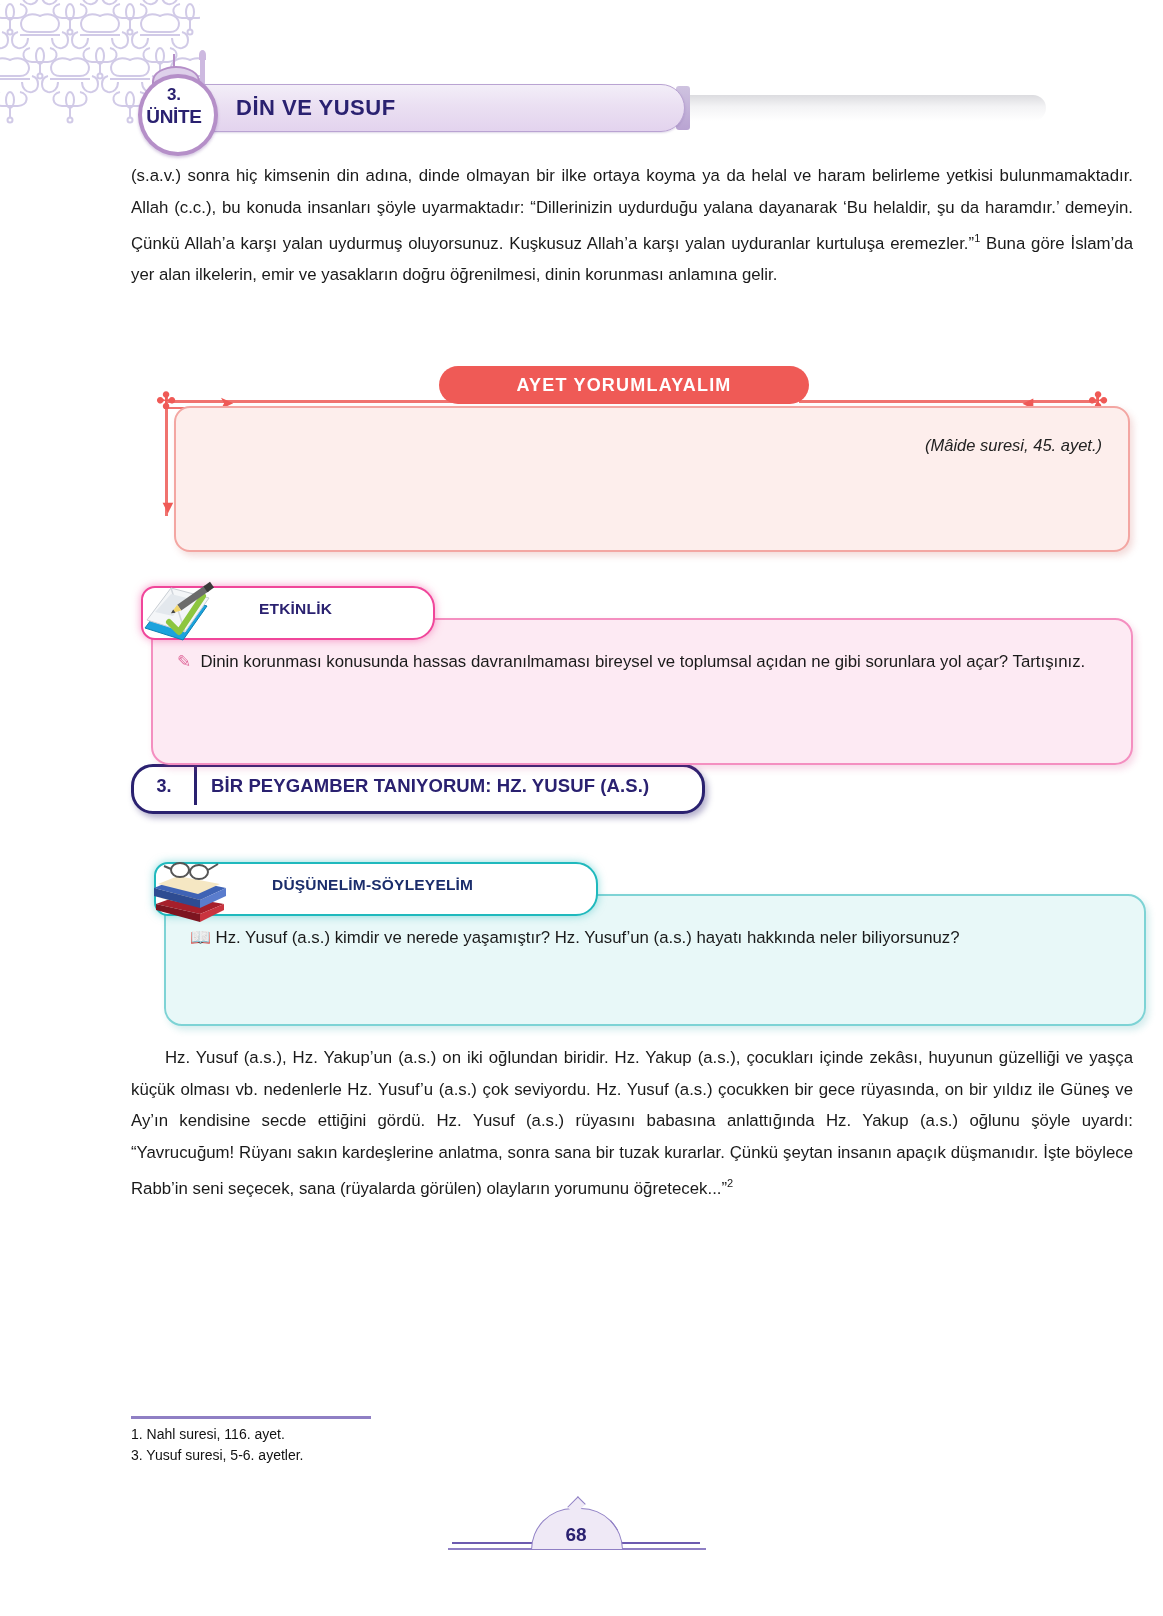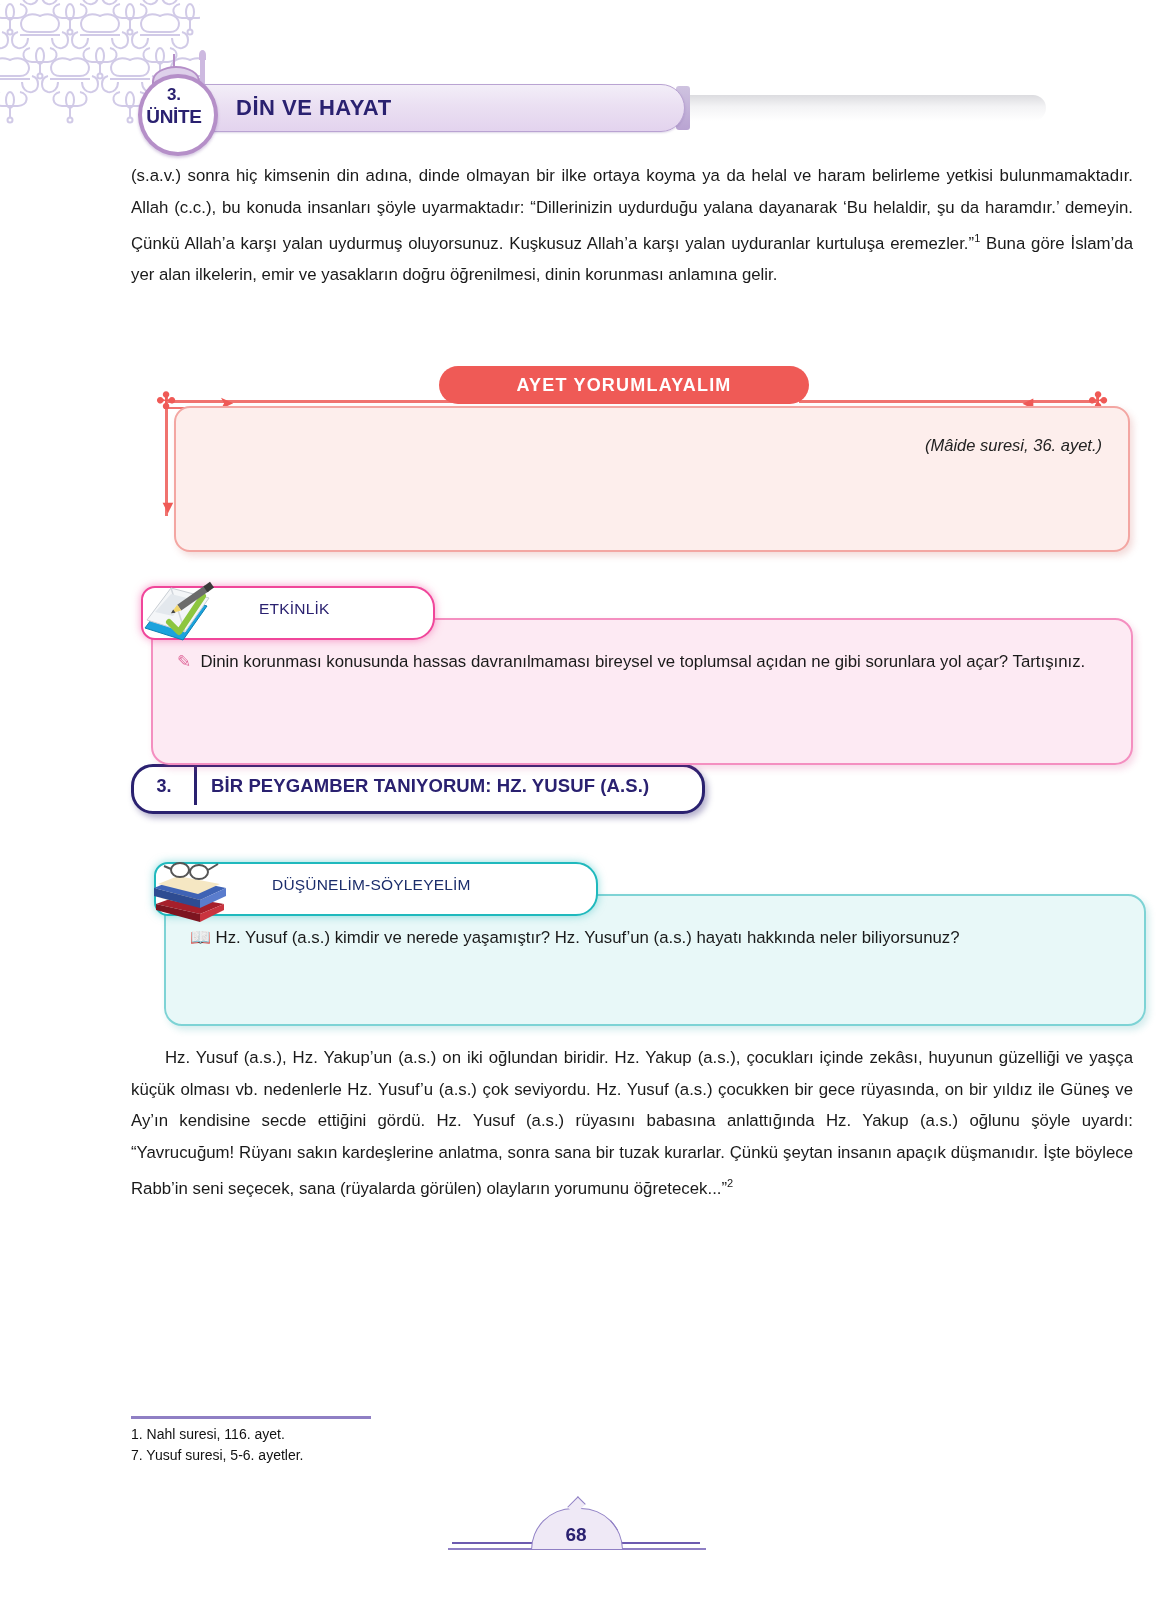--- a/index.html
+++ b/index.html
@@ -73,21 +73,21 @@
   .ayet-text{font-size:17.6px;font-weight:bold;line-height:33px;text-align:center;color:#111;}
   .ayet-src{margin-top:10px;text-align:right;font-style:italic;font-size:16.5px;color:#222;}
 
   
   .actbox{position:absolute;}
   .act-icon{position:absolute;left:0;top:0;width:92px;height:92px;z-index:4;}
   .act-tab{position:absolute;left:10px;top:20px;height:50px;background:#fff;
     border-radius:14px 22px 22px 14px;z-index:2;}
   .act-panel{position:absolute;left:20px;top:52px;right:0;border-radius:18px;z-index:1;
     padding:26px 24px 22px 24px;}
-  .act-label{position:absolute;top:34px;font-size:15.5px;font-weight:normal;
+  .act-label{position:absolute;top:34px;font-size:15.5px;font-weight:bold;
     letter-spacing:.2px;z-index:5;}
   .act-text{font-size:16.8px;line-height:31px;text-align:justify;}
 
   
   .pink .act-tab{border:2.5px solid #f0469a;box-shadow:0 0 9px rgba(240,70,154,.55);}
   .pink .act-panel{background:#fdeaf3;border:2px solid #f48fc0;
                    box-shadow:3px 4px 7px rgba(215,70,140,.2);}
   .pink .act-label{color:#2a2170;}
   
   .teal .act-tab{border:2.5px solid #1fb9bd;box-shadow:0 0 9px rgba(31,185,189,.5);}
@@ -154,21 +154,21 @@
           <use href="#motif" x="50" y="64"></use>
         <use href="#motif" x="110" y="64"></use>
           <use href="#motif" x="170" y="64"></use>
       </g>
     </svg>
   </div>
 
   <div class="unit-ribbon-tail"></div>
   <div class="unit-ribbon-tail2"></div>
   <div class="unit-ribbon"></div>
-  <div class="unit-title">DİN VE HAYAT</div>
+  <div class="unit-title">DİN VE YUSUF</div>
 
   <div class="unit-badge">
     <div class="minaret-top"></div>
     <div class="minaret"></div>
     <div class="spire"></div>
     <div class="dome"></div>
     <div class="oval"></div>
     <div class="unit-num">3.</div>
     <div class="unit-word">ÜNİTE</div>
   </div>
@@ -188,21 +188,21 @@
       <div class="ayet-side r"></div>
     <div class="corner" style="left:14px;top:8px;">✤</div>
     <div class="corner" style="left:946px;top:8px;">✤</div>
     <div class="arrow" style="left:80px;top:14px;">➤</div>
     <div class="arrow" style="left:880px;top:14px;">◄</div>
     <div class="arrow" style="left:20px;top:118px;">▼</div>
     <div class="arrow" style="left:951px;top:118px;">▼</div>
   </div>
   <div class="ayet-label">AYET YORUMLAYALIM</div>
   <div class="ayet-body">
-    <div class="ayet-src">(Mâide suresi, 36. ayet.)</div>
+    <div class="ayet-src">(Mâide suresi, 45. ayet.)</div>
   </div>
 </div>
 
 <div class="actbox pink" style="left:131px;top:566px;width:870px;height:165px;">
 
   <div class="act-tab" style="width:290px;"></div>
 
   <div class="act-icon">
     <svg width="92" height="92" viewBox="0 0 92 92">
       <path d="M16 78 L16 40 C16 28 26 20 40 20 L46 14 L52 20 C66 20 76 28 76 40 L76 78 Z" fill="#ffffff" opacity="0"></path>
@@ -266,21 +266,21 @@
   </div>
 </div>
 
 <div class="col" style="top:1042px;">
   <p class="body indent"><span>Hz. Yusuf (a.s.), Hz. Yakup’un (a.s.) on iki oğlundan biridir. Hz. Yakup (a.s.), çocukları içinde zekâsı, huyunun güzelliği ve yaşça küçük olması vb. nedenlerle Hz. Yusuf’u (a.s.) çok seviyordu. Hz. Yusuf (a.s.) çocukken bir gece rüyasında, on bir yıldız ile Güneş ve Ay’ın kendisine secde ettiğini gördü. Hz. Yusuf (a.s.) rüyasını babasına anlattığında Hz. Yakup (a.s.) oğlunu şöyle uyardı: </span><b>“Yavrucuğum! Rüyanı sakın kardeşlerine anlatma, sonra sana bir tuzak kurarlar. Çünkü şeytan insanın apaçık düşmanıdır. İşte böylece Rabb’in seni seçecek, sana (rüyalarda görülen) olayların yorumunu öğretecek...”</b><sup>2</sup></p>
 </div>
 
 <div class="fn-rule"></div>
 <div class="footnotes">
   <div>1. Nahl suresi, 116. ayet.</div>
-  <div>7. Yusuf suresi, 5-6. ayetler.</div>
+  <div>3. Yusuf suresi, 5-6. ayetler.</div>
 </div>
 
 <div class="footer">
   <div class="f-line-a"></div>
   <div class="f-line-b"></div>
   <div class="f-dome"></div>
   <div class="f-tip"></div>
   <div class="f-num">68</div>
 </div>
 

